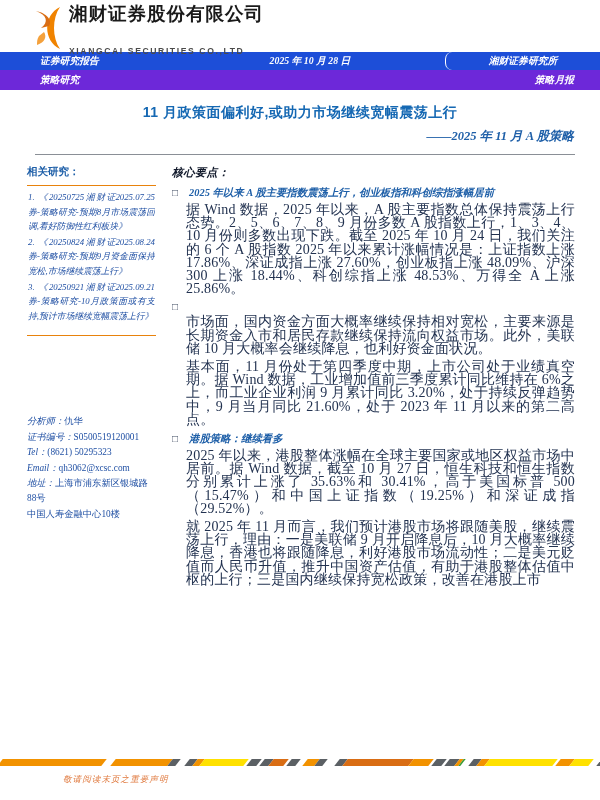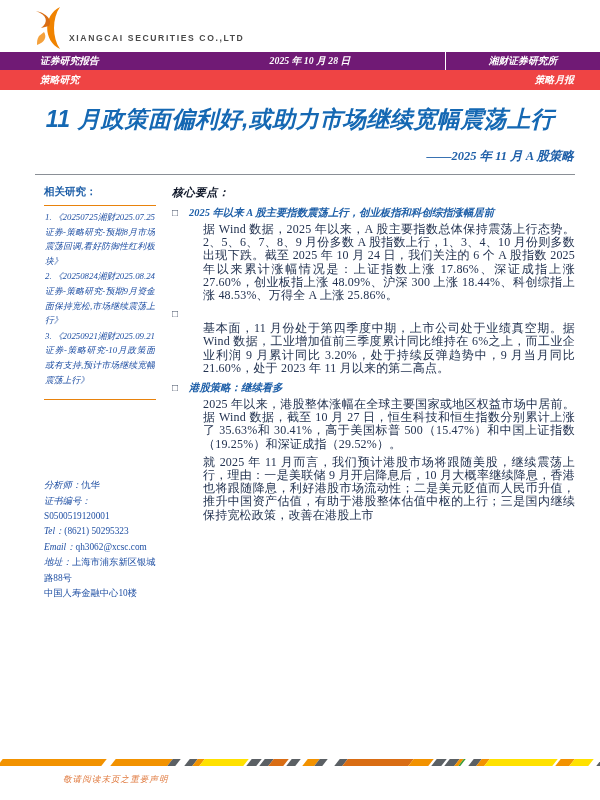--- a/index.html
+++ b/index.html
@@ -8,47 +8,47 @@
   .page { position:relative; width:600px; height:800px; background:#fff; overflow:hidden; }
 
   
   .brandrow { display:flex; align-items:center; padding:8px 0 4px 34px; height:52px; }
   .logo { width:28px; height:42px; margin-right:7px; flex:0 0 auto; }
   .bnames { display:flex; flex-direction:column; }
   .cn-name { font-family:"Liberation Sans", sans-serif; font-weight:bold; font-size:18.5px; color:#1a1a1a; letter-spacing:1px; }
   .en-name { font-family:"Liberation Sans", sans-serif; font-weight:bold; font-size:8.6px; color:#4a4a4a; letter-spacing:1.6px; margin-top:20px; }
 
   
-  .bar1 { display:grid; grid-template-columns:175px 1fr 155px; align-items:center; height:18px; background:#701a75; color:#fff; font-size:9.8px; font-weight:bold; font-style:italic; }
+  .bar1 { display:grid; grid-template-columns:175px 1fr 155px; align-items:center; height:18px; background:#1d4ed8; color:#fff; font-size:9.8px; font-weight:bold; font-style:italic; }
   .bar1 .c1 { padding-left:40px; }
   .bar1 .c2 { text-align:center; }
-  .bar1 .c3 { text-align:center; border-left:1.5px solid #ffffff; height:100%; display:flex; align-items:center; justify-content:center; }
-  .bar2 { display:flex; justify-content:space-between; align-items:center; height:20px; background:#ef4444; color:#fff; font-size:9.8px; font-weight:bold; font-style:italic; padding:0 26px 0 40px; }
+  .bar1 .c3 { text-align:center; border-left:1.5px solid #ffffff; height:100%; display:flex; align-items:center; justify-content:center;border-radius:7px; }
+  .bar2 { display:flex; justify-content:space-between; align-items:center; height:20px; background:#6d28d9; color:#fff; font-size:9.8px; font-weight:bold; font-style:italic; padding:0 26px 0 40px; }
 
   
-  .title { margin-top:14px; text-align:center; font-family:"Liberation Sans", sans-serif; font-weight:bold; font-size:23px; color:#1568B3; letter-spacing:0.5px;font-style:italic; }
-  .subtitle { margin-top:13px; text-align:right; padding-right:26px; font-weight:bold; font-style:italic; font-size:12.5px; color:#1E5FA8; }
+  .title { margin-top:14px; text-align:center; font-family:"Liberation Sans", sans-serif; font-weight:bold; font-size:14px; color:#1568B3; letter-spacing:0.5px; }
+  .subtitle { margin-top:6px; text-align:right; padding-right:26px; font-weight:bold; font-style:italic; font-size:12.5px; color:#1E5FA8; }
   .toprule { margin:9px 25px 0 35px; border-top:1.2px solid #8a8f96; }
 
   
   .content { display:flex; height:586px; overflow:hidden; }
-  .sidebar { width:162px; flex:0 0 auto; padding:10px 6px 0 44px; }
+  .sidebar { width:162px; flex:0 0 auto; padding:10px 6px 0 27px; }
   .rel-head { font-family:"Liberation Sans", sans-serif; font-weight:bold; font-size:10.5px; color:#1E5FA8; }
   .rel-rule { border-top:1.8px solid #E8820C; margin-top:6px; }
   .rel-list { padding:4px 1px 5px 1px; }
   .rel-item { font-size:8.8px; font-style:italic; color:#1F4FA3; line-height:14.6px; text-align:justify; overflow:hidden; margin-bottom:1px; }
   .rel-date { float:right; font-style:italic; }
   .analyst { margin-top:78px; font-size:9.3px; color:#1F4FA3; line-height:15.4px; }
   .analyst .lbl { font-weight:normal; font-style:italic; }
 
   .main { flex:1; padding:10px 25px 0 10px; }
   .core-head { font-weight:bold; font-style:italic; font-size:11px; color:#10182a; margin-bottom:5px; letter-spacing:0.5px; }
   .sec-title { display:flex; align-items:baseline; margin:6px 0 3px 0; font-weight:bold; font-style:italic; font-size:10.4px; color:#1E5FA8; }
   .sec-title .sq { font-style:normal; color:#3e4a60; font-size:10px; margin-right:11px; flex:0 0 auto; transform:translateY(-0.5px); }
-  .para { margin:2px 0 5px 31px; font-size:12px; line-height:13.2px; color:#223250; text-align:justify; letter-spacing:0.2px; }
+  .para { margin:2px 0 5px 14px; font-size:14px; line-height:13.2px; color:#223250; text-align:justify; letter-spacing:0.2px; }
 
   
   .stripe { position:absolute; left:0; right:0; bottom:34px; height:7px; display:flex; align-items:stretch; overflow:hidden; }
   .stripe span { display:inline-block; height:7px; transform:skewX(-38deg); flex:0 0 auto; }
   .o  { background:#F29200; }
   .do { background:#D96D14; }
   .y  { background:#FFE100; }
   .g  { background:#5B6064; }
   .gr { background:#3A9B35; }
   .sp { background:transparent; }
@@ -60,20 +60,21 @@
 
 <div class="page">
 
   <div class="brandrow">
     <svg class="logo" viewBox="0 0 28 42">
       <path d="M26,0 C9,8 9,34 26,42 C18,31 18,11 26,0 Z" fill="#F08300"></path>
       <path d="M2,4 C13,8 15,15 7,21 L15,19 C19,13 12,6 2,4 Z" fill="#D96D14"></path>
       <path d="M3,38 C11,35 13,30 10,25 L5,29 C3,32 3,35 3,38 Z" fill="#F4A13C"></path>
     </svg>
     <div class="bnames">
+      <div class="cn-name">湘财证券股份有限公司</div>
       <div class="en-name">XIANGCAI SECURITIES CO.,LTD</div>
     </div>
   </div>
 
   <div class="bar1">
     <div class="c1">证券研究报告</div>
     <div class="c2">2025 年 10 月 28 日</div>
     <div class="c3">湘财证券研究所</div>
   </div>
   <div class="bar2">
@@ -112,20 +113,21 @@
 
       <div class="sec-title">
         <span class="sq">□</span>
         <span>2025 年以来 A 股主要指数震荡上行，创业板指和科创综指涨幅居前</span>
       </div>
       <div class="para">据 Wind 数据，2025 年以来，A 股主要指数总体保持震荡上行态势。2、5、6、7、8、9 月份多数 A 股指数上行，1、3、4、10 月份则多数出现下跌。截至 2025 年 10 月 24 日，我们关注的 6 个 A 股指数 2025 年以来累计涨幅情况是：上证指数上涨 17.86%、深证成指上涨 27.60%，创业板指上涨 48.09%、沪深 300 上涨 18.44%、科创综指上涨 48.53%、万得全 A 上涨 25.86%。</div>
 
       <div class="sec-title">
         <span class="sq">□</span>
       </div>
+      <div class="para">市场面，国内资金方面大概率继续保持相对宽松，主要来源是长期资金入市和居民存款继续保持流向权益市场。此外，美联储 10 月大概率会继续降息，也利好资金面状况。</div>
       <div class="para">基本面，11 月份处于第四季度中期，上市公司处于业绩真空期。据 Wind 数据，工业增加值前三季度累计同比维持在 6%之上，而工业企业利润 9 月累计同比 3.20%，处于持续反弹趋势中，9 月当月同比 21.60%，处于 2023 年 11 月以来的第二高点。</div>
 
       <div class="sec-title">
         <span class="sq">□</span>
         <span>港股策略：继续看多</span>
       </div>
       <div class="para">2025 年以来，港股整体涨幅在全球主要国家或地区权益市场中居前。据 Wind 数据，截至 10 月 27 日，恒生科技和恒生指数分别累计上涨了 35.63%和 30.41%，高于美国标普 500（15.47%）和中国上证指数（19.25%）和深证成指（29.52%）。</div>
       <div class="para">就 2025 年 11 月而言，我们预计港股市场将跟随美股，继续震荡上行，理由：一是美联储 9 月开启降息后，10 月大概率继续降息，香港也将跟随降息，利好港股市场流动性；二是美元贬值而人民币升值，推升中国资产估值，有助于港股整体估值中枢的上行；三是国内继续保持宽松政策，改善在港股上市</div>
     </div>
   </div>

